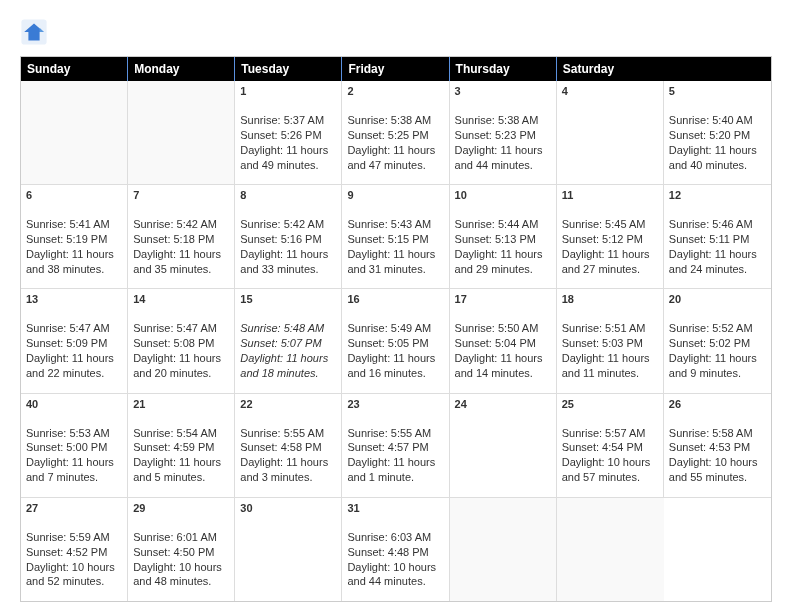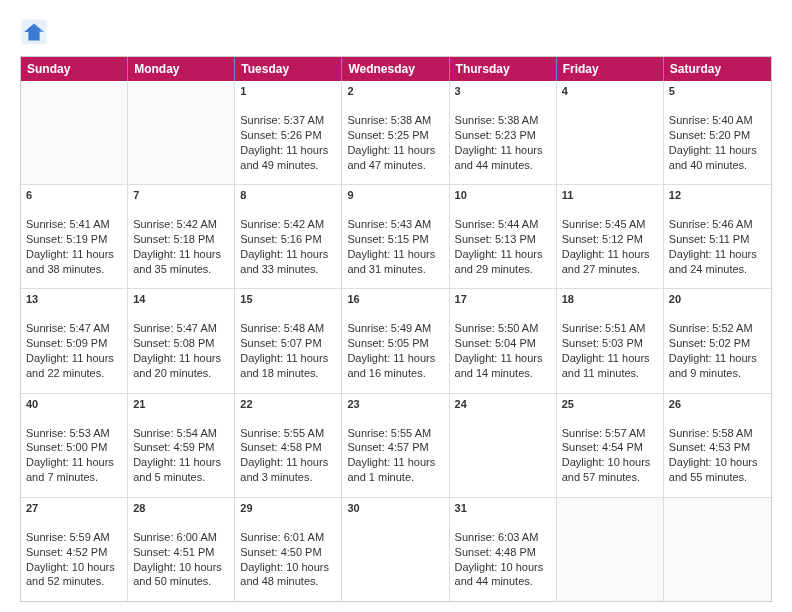--- a/index.html
+++ b/index.html
@@ -56,21 +56,22 @@
     }
     .calendar {
       flex: 1;
       display: flex;
       flex-direction: column;
       border: 1px solid #ccc;
     }
     .cal-header-row {
       display: grid;
       grid-template-columns: repeat(7, 1fr);
-      background: #be185d;
+      background: #000000;
+      text-decoration: underline;
     }
     .cal-header-cell {
       color: #fff;
       font-weight: bold;
       font-size: 12px;
       padding: 5px 6px;
       border-right: 1px solid #5a90df;
       text-align: left;
     }
     .cal-header-cell:last-child { border-right: none; }
@@ -130,23 +131,22 @@
       <div class="month-title"></div>
       <div class="location"></div>
     </div>
   </div>
 
   <div class="calendar">
     <div class="cal-header-row">
     <div class="cal-header-cell">Sunday</div>
         <div class="cal-header-cell">Monday</div>
         <div class="cal-header-cell">Tuesday</div>
-        <div class="cal-header-cell">Wednesday</div>
+        <div class="cal-header-cell">Friday</div>
         <div class="cal-header-cell">Thursday</div>
-        <div class="cal-header-cell">Friday</div>
         <div class="cal-header-cell">Saturday</div>
       </div>
     <div class="cal-body">
     <div class="cal-row">
           <div class="cal-cell empty"></div>
           <div class="cal-cell empty"></div>
           <div class="cal-cell">
             <span class="day-num">1</span>
             <div class="cell-text" style="white-space: pre-line;">Sunrise: 5:37 AM
 Sunset: 5:26 PM
@@ -226,21 +226,21 @@
 Daylight: 11 hours and 22 minutes.</div>
           </div>
           <div class="cal-cell">
             <span class="day-num">14</span>
             <div class="cell-text" style="white-space: pre-line;">Sunrise: 5:47 AM
 Sunset: 5:08 PM
 Daylight: 11 hours and 20 minutes.</div>
           </div>
           <div class="cal-cell">
             <span class="day-num">15</span>
-            <div class="cell-text" style="white-space: pre-line;">Sunrise: 5:48 AM
+            <div class="cell-text" style="white-space: pre-line; font-style: italic;">Sunrise: 5:48 AM
 Sunset: 5:07 PM
 Daylight: 11 hours and 18 minutes.</div>
           </div>
           <div class="cal-cell">
             <span class="day-num">16</span>
             <div class="cell-text" style="white-space: pre-line;">Sunrise: 5:49 AM
 Sunset: 5:05 PM
 Daylight: 11 hours and 16 minutes.</div>
           </div>
           <div class="cal-cell">
@@ -302,26 +302,20 @@
 Sunset: 4:53 PM
 Daylight: 10 hours and 55 minutes.</div>
           </div>
         </div>
         <div class="cal-row">
           <div class="cal-cell">
             <span class="day-num">27</span>
             <div class="cell-text" style="white-space: pre-line;">Sunrise: 5:59 AM
 Sunset: 4:52 PM
 Daylight: 10 hours and 52 minutes.</div>
-          </div>
-          <div class="cal-cell">
-            <span class="day-num">28</span>
-            <div class="cell-text" style="white-space: pre-line;">Sunrise: 6:00 AM
-Sunset: 4:51 PM
-Daylight: 10 hours and 50 minutes.</div>
           </div>
           <div class="cal-cell">
             <span class="day-num">29</span>
             <div class="cell-text" style="white-space: pre-line;">Sunrise: 6:01 AM
 Sunset: 4:50 PM
 Daylight: 10 hours and 48 minutes.</div>
           </div>
           <div class="cal-cell">
             <span class="day-num">30</span>
           </div>

